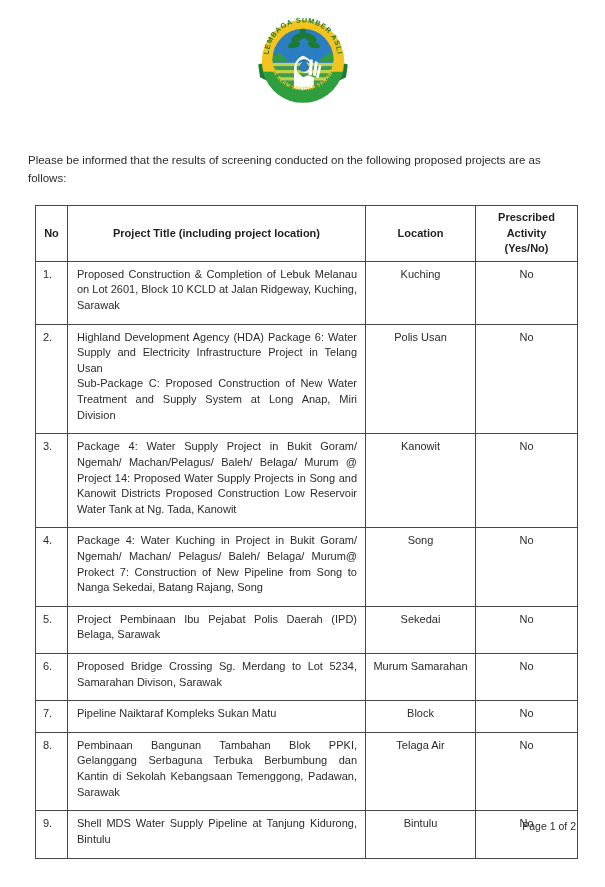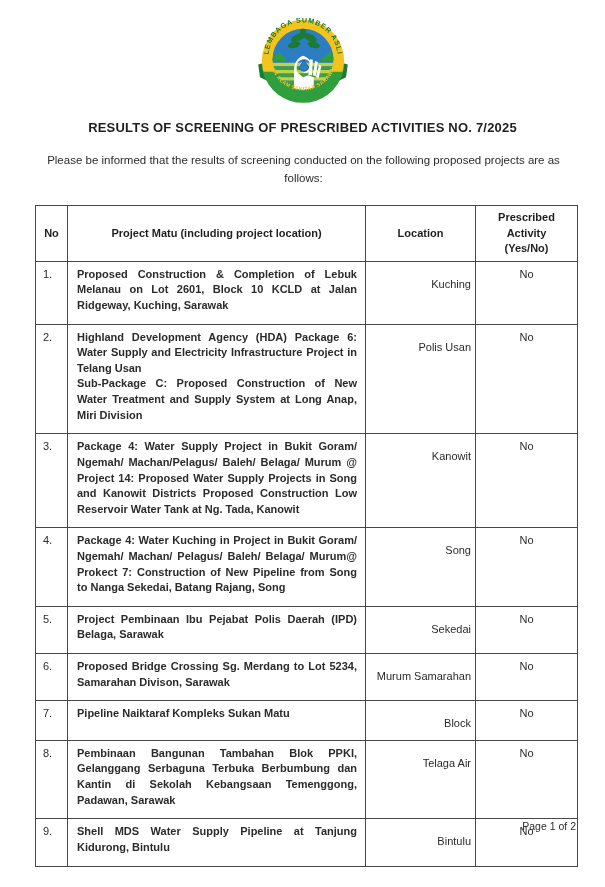--- a/index.html
+++ b/index.html
@@ -22,21 +22,21 @@
   .doc-title {
     position: absolute; top: 120px; left: 0; right: 0;
     text-align: center;
     font-size: 13px; font-weight: bold; letter-spacing: .2px;
     color: #1f1f1f;
   }
 
   .intro {
     position: absolute; top: 152px; left: 28px; right: 26px;
     font-size: 11.5px; line-height: 1.55; color: #2b2b2b;
-    text-align: center;
+    text-align: left;
   }
 
   table.screening {
     position: absolute; top: 205px; left: 35px;
     width: 542px;
     border-collapse: collapse;
     table-layout: fixed;
     font-size: 11px;
     color: #2b2b2b;
   }
@@ -47,22 +47,22 @@
   }
   .screening thead th {
     font-weight: bold; text-align: center; vertical-align: middle;
     padding: 4px 4px; height: 34px; color: #1f1f1f;
   }
   col.c-no  { width: 32px; }
   col.c-ti  { width: 298px; }
   col.c-lo  { width: 110px; }
   col.c-pa  { width: 102px; }
   td.c-no   { padding: 5px 4px 8px 7px; text-align: left; }
-  td.c-title{ padding: 5px 8px 10px 9px; text-align: justify; white-space: pre-line; font-weight: bold; }
-  td.c-loc  { padding: 15px 4px 8px 4px; text-align: right; }
+  td.c-title{ padding: 5px 8px 10px 9px; text-align: justify; white-space: pre-line; }
+  td.c-loc  { padding: 5px 4px 8px 4px; text-align: center; }
   td.c-pa   { padding: 5px 4px 8px 4px; text-align: center; }
   th.pre    { white-space: pre-line; margin-top: 48px; }
 
   .footer-page {
     position: absolute; right: 29px; top: 820px;
     font-size: 10.5px; color: #2b2b2b; text-align: center;
   }
 </style>
 </head>
 <body>
@@ -121,35 +121,34 @@
       </defs>
       <text font-size="8" font-weight="bold" fill="#1b7a33" letter-spacing="1" font-family="Liberation Sans, sans-serif">
         <textPath href="#arcTop" startOffset="50%" text-anchor="middle">LEMBAGA SUMBER ASLI</textPath>
       </text>
       <text font-size="5.6" font-weight="bold" fill="#f2c41d" letter-spacing="0.6" font-family="Liberation Sans, sans-serif">
         <textPath href="#arcBottom" startOffset="50%" text-anchor="middle">DAN ALAM SEKITAR SARAWAK</textPath>
       </text>
     </svg>
   </div>
 
-  <div class="doc-title">RESULTS OF SCREENING OF PRESCRIBED ACTIVITIES NO. 7/2025</div>
 
   <div class="intro">Please be informed that the results of screening conducted on the following proposed projects are as follows:</div>
 
   <table class="screening">
     <colgroup>
       <col class="c-no">
         <col class="c-ti">
         <col class="c-lo">
         <col class="c-pa">
     </colgroup>
     <thead>
       <tr>
         <th>No</th>
-        <th>Project Matu (including project location)</th>
+        <th>Project Title (including project location)</th>
         <th>Location</th>
         <th class="pre">Prescribed
 Activity
 (Yes/No)</th>
       </tr>
     </thead>
     <tbody>
   <tr>
     <td class="c-no">1.</td>
     <td class="c-title">Proposed Construction &amp; Completion of Lebuk Melanau on Lot 2601, Block 10 KCLD at Jalan Ridgeway, Kuching, Sarawak</td>

